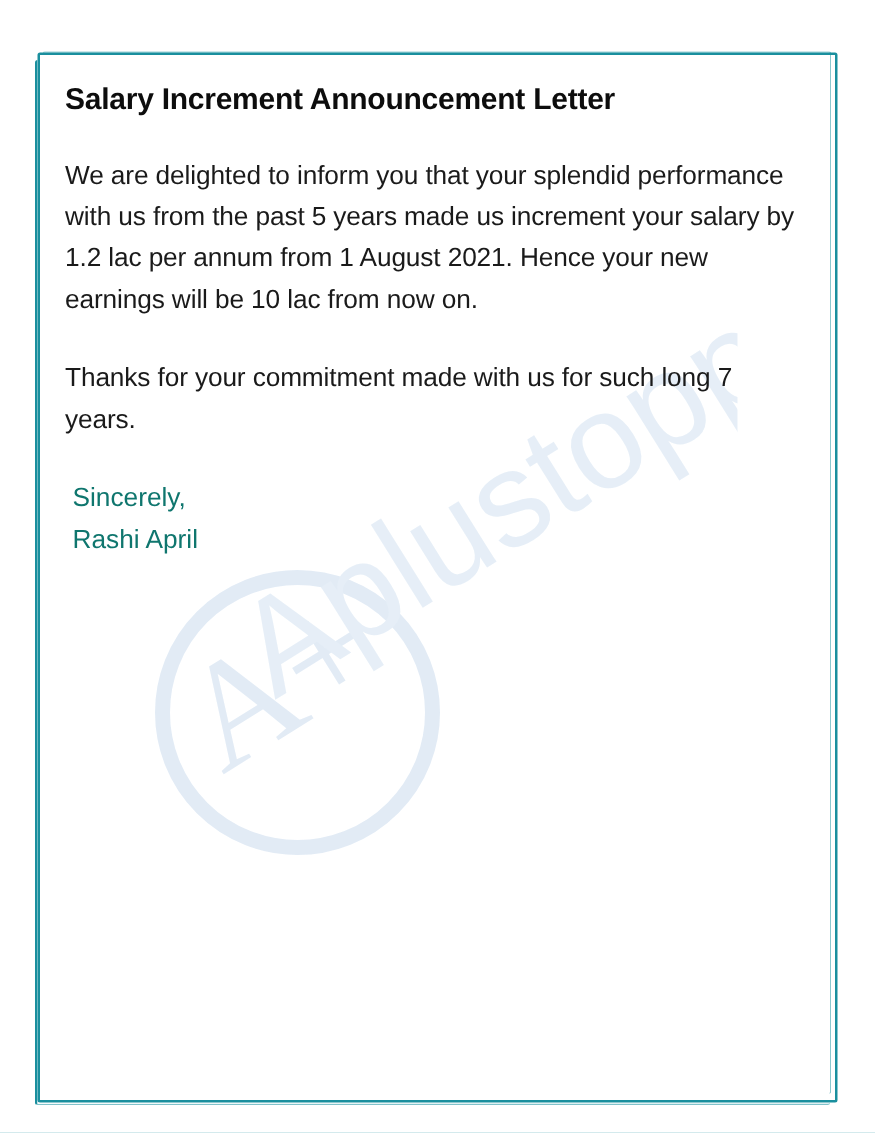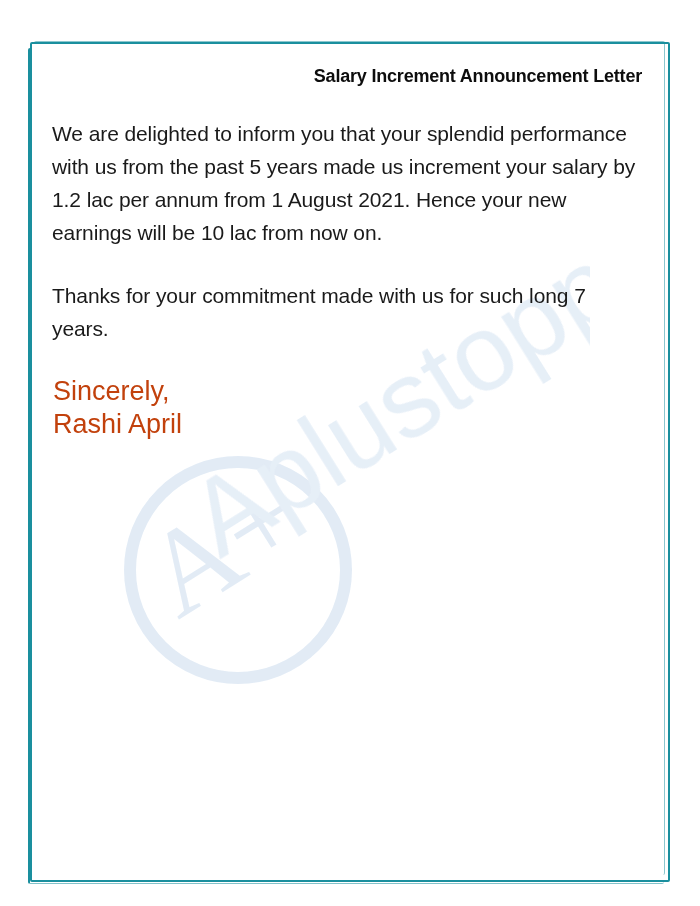--- a/index.html
+++ b/index.html
@@ -83,22 +83,22 @@
     left: 30px;
     top: 42px;
     width: 640px;
     height: 840px;
     box-sizing: border-box;
     padding: 14px 28px 0 22px;
     z-index: 2;
   }
 
   .doc-title {
-    text-align: right;
-    font-size: 18px;
+    text-align: left;
+    font-size: 24px;
     font-weight: bold;
     color: #0d0d0d;
     letter-spacing: -0.2px;
     margin: 10px 0 0 0;
     font-family: "Liberation Sans", sans-serif;
   }
 
   .body-block {
     margin-top: 30px;
   }
@@ -109,24 +109,24 @@
     color: #1a1a1a;
     margin: 0 0 30px 0;
     font-family: "Liberation Sans", sans-serif;
     letter-spacing: -0.1px;
   }
   .para:last-child {
     margin-bottom: 0;
   }
 
   .sign-block {
-    font-size: 27px;
+    font-size: 21px;
     line-height: 33px;
-    color: #c2410c;
-    margin: 1px;
+    color: #0f766e;
+    margin: 6px;
   }
   .sign-line {
     display: block;
   }
 </style>
 </head>
 <body>
 
 <div class="page">
 

